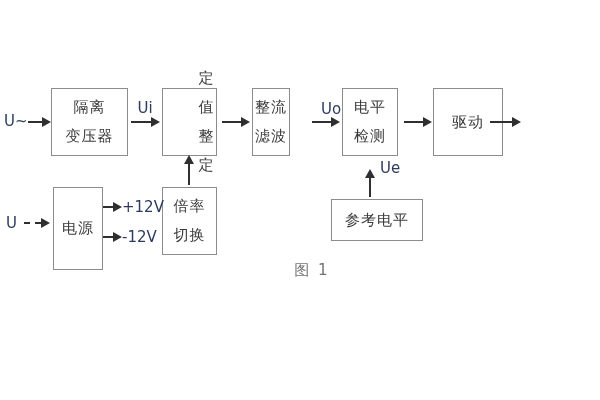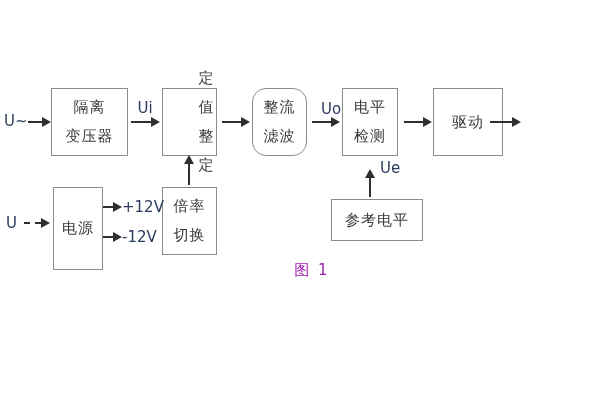--- a/index.html
+++ b/index.html
@@ -9,21 +9,21 @@
   }
   .box {
     position:absolute; box-sizing:border-box;
     border:1px solid #8c8c8c; background:#ffffff;
     display:flex; align-items:center; justify-content:center;
     text-align:center; color:#3a3a3a; font-size:15px; line-height:29px;
     letter-spacing:1px;
   }
   .box span { white-space:pre-line; }
   .lbl { position:absolute; font-size:15px; line-height:16px; color:#2c3a5e; }
-  .lbl.cjk { color:#a21caf; letter-spacing:2px; }
+  .lbl.cjk { color:#737373; letter-spacing:2px; }
   
   .ah { position:absolute; height:2px; background:#2f2f2f; }
   .ah::after {
     content:""; position:absolute; right:-9px; top:-4px; width:0; height:0;
     border-left:9px solid #2f2f2f; border-top:5px solid transparent; border-bottom:5px solid transparent;
   }
   .ah.dash { height:0; background:none; border-top:2px dashed #2f2f2f; }
   .ah.dash::after { top:-6px; }
   
   .av { position:absolute; width:2px; background:#2f2f2f; }
@@ -38,21 +38,21 @@
 <div class="stage">
 
   <div class="box" style="left:51px; top:88px; width:77px; height:68px;justify-content:center;">
     <span>隔离
 变压器</span>
   </div>
   <div class="box" style="left:162px; top:88px; width:55px; height:68px;padding-left:34px;">
     <span>定值
 整定</span>
   </div>
-  <div class="box" style="left:252px; top:88px; width:55px; height:68px;border-radius:14px;">
+  <div class="box" style="left:252px; top:88px; width:38px; height:68px;">
     <span>整流
 滤波</span>
   </div>
   <div class="box" style="left:342px; top:88px; width:56px; height:68px;">
     <span>电平
 检测</span>
   </div>
   <div class="box" style="left:433px; top:88px; width:70px; height:68px;">
     <span>驱动</span>
   </div>

